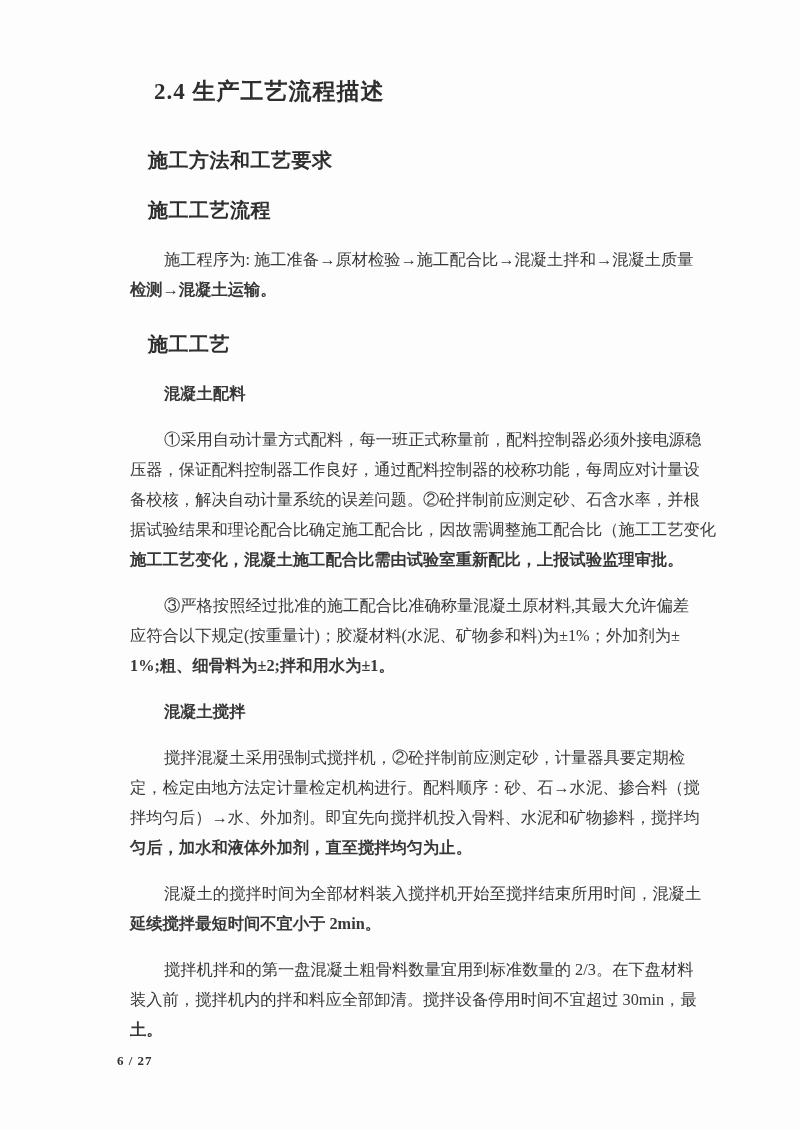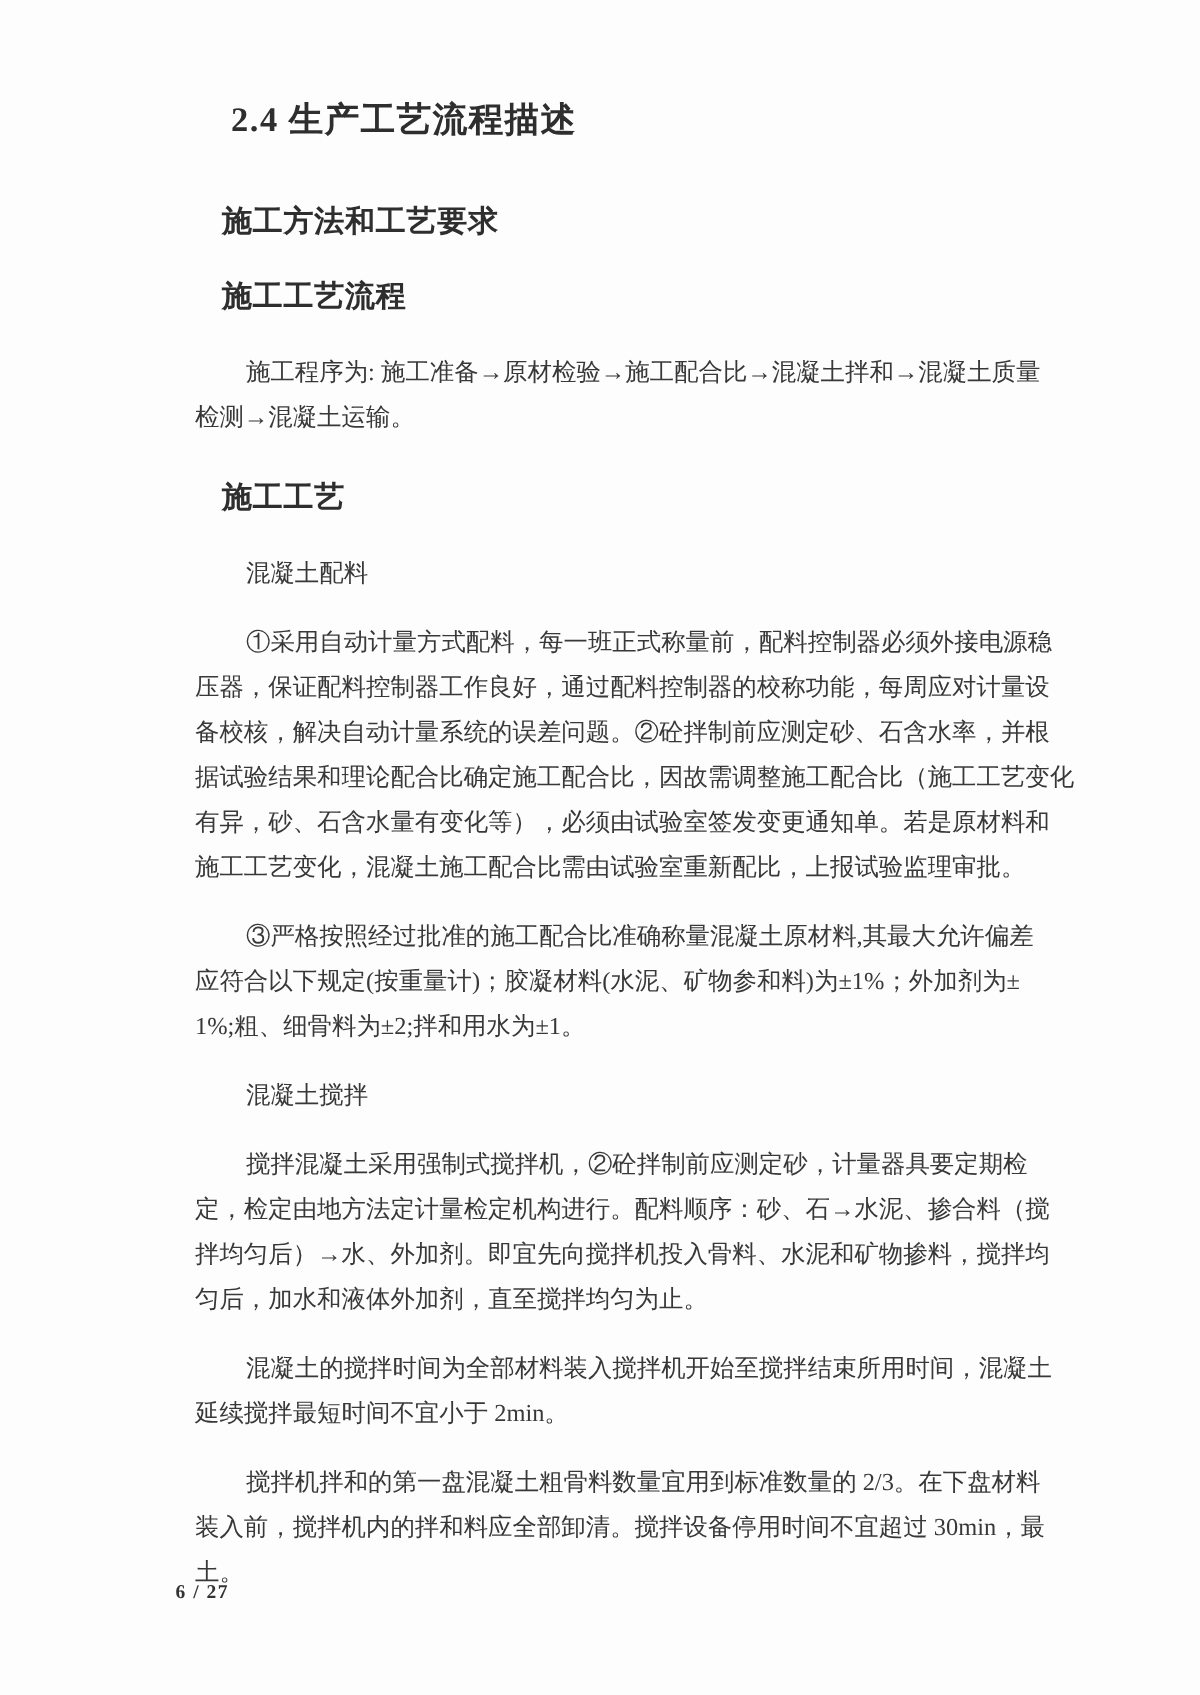--- a/index.html
+++ b/index.html
@@ -12,23 +12,23 @@
     width: 800px;
     height: 1130px;
     background: #fdfdfd;
     overflow: hidden;
     font-family: "Liberation Serif", "DejaVu Serif", serif;
     color: #383838;
   }
   .content {
     position: absolute;
     left: 114px;
-    top: 16px;
+    top: 0;
     width: 582px;
-    padding-top: 48px;
+    padding-top: 76px;
   }
   .block.h1 {
     font-size: 23px;
     line-height: 32px;
     font-weight: bold;
     color: #2e2e2e;
     text-indent: 40px;
     letter-spacing: 1px;
     margin: 0 0 41px 0;
   }
@@ -51,20 +51,21 @@
     text-align: justify;
     text-align-last: justify;
     white-space: nowrap;
     color: #383838;
   }
   .line.first {
     text-indent: 34px;
   }
   .line.last {
     text-align-last: left;
+    font-weight: bold;
   }
   .footer {
     position: absolute;
     left: 117px;
     top: 1032px;
     font-size: 13px;
     line-height: 16px;
     font-weight: bold;
     color: #333333;
     letter-spacing: 1px;
@@ -85,21 +86,20 @@
       </div>
       <div class="block h2">施工工艺</div>
       <div class="block p">
         <div class="line first last">混凝土配料</div>
       </div>
       <div class="block p">
         <div class="line first">①采用自动计量方式配料，每一班正式称量前，配料控制器必须外接电源稳</div>
         <div class="line">压器，保证配料控制器工作良好，通过配料控制器的校称功能，每周应对计量设</div>
         <div class="line">备校核，解决自动计量系统的误差问题。②砼拌制前应测定砂、石含水率，并根</div>
         <div class="line">据试验结果和理论配合比确定施工配合比，因故需调整施工配合比（施工工艺变化</div>
-        <div class="line">有异，砂、石含水量有变化等），必须由试验室签发变更通知单。若是原材料和</div>
         <div class="line last">施工工艺变化，混凝土施工配合比需由试验室重新配比，上报试验监理审批。</div>
       </div>
       <div class="block p">
         <div class="line first">③严格按照经过批准的施工配合比准确称量混凝土原材料,其最大允许偏差</div>
         <div class="line">应符合以下规定(按重量计)；胶凝材料(水泥、矿物参和料)为±1%；外加剂为±</div>
         <div class="line last">1%;粗、细骨料为±2;拌和用水为±1。</div>
       </div>
       <div class="block p">
         <div class="line first last">混凝土搅拌</div>
       </div>

